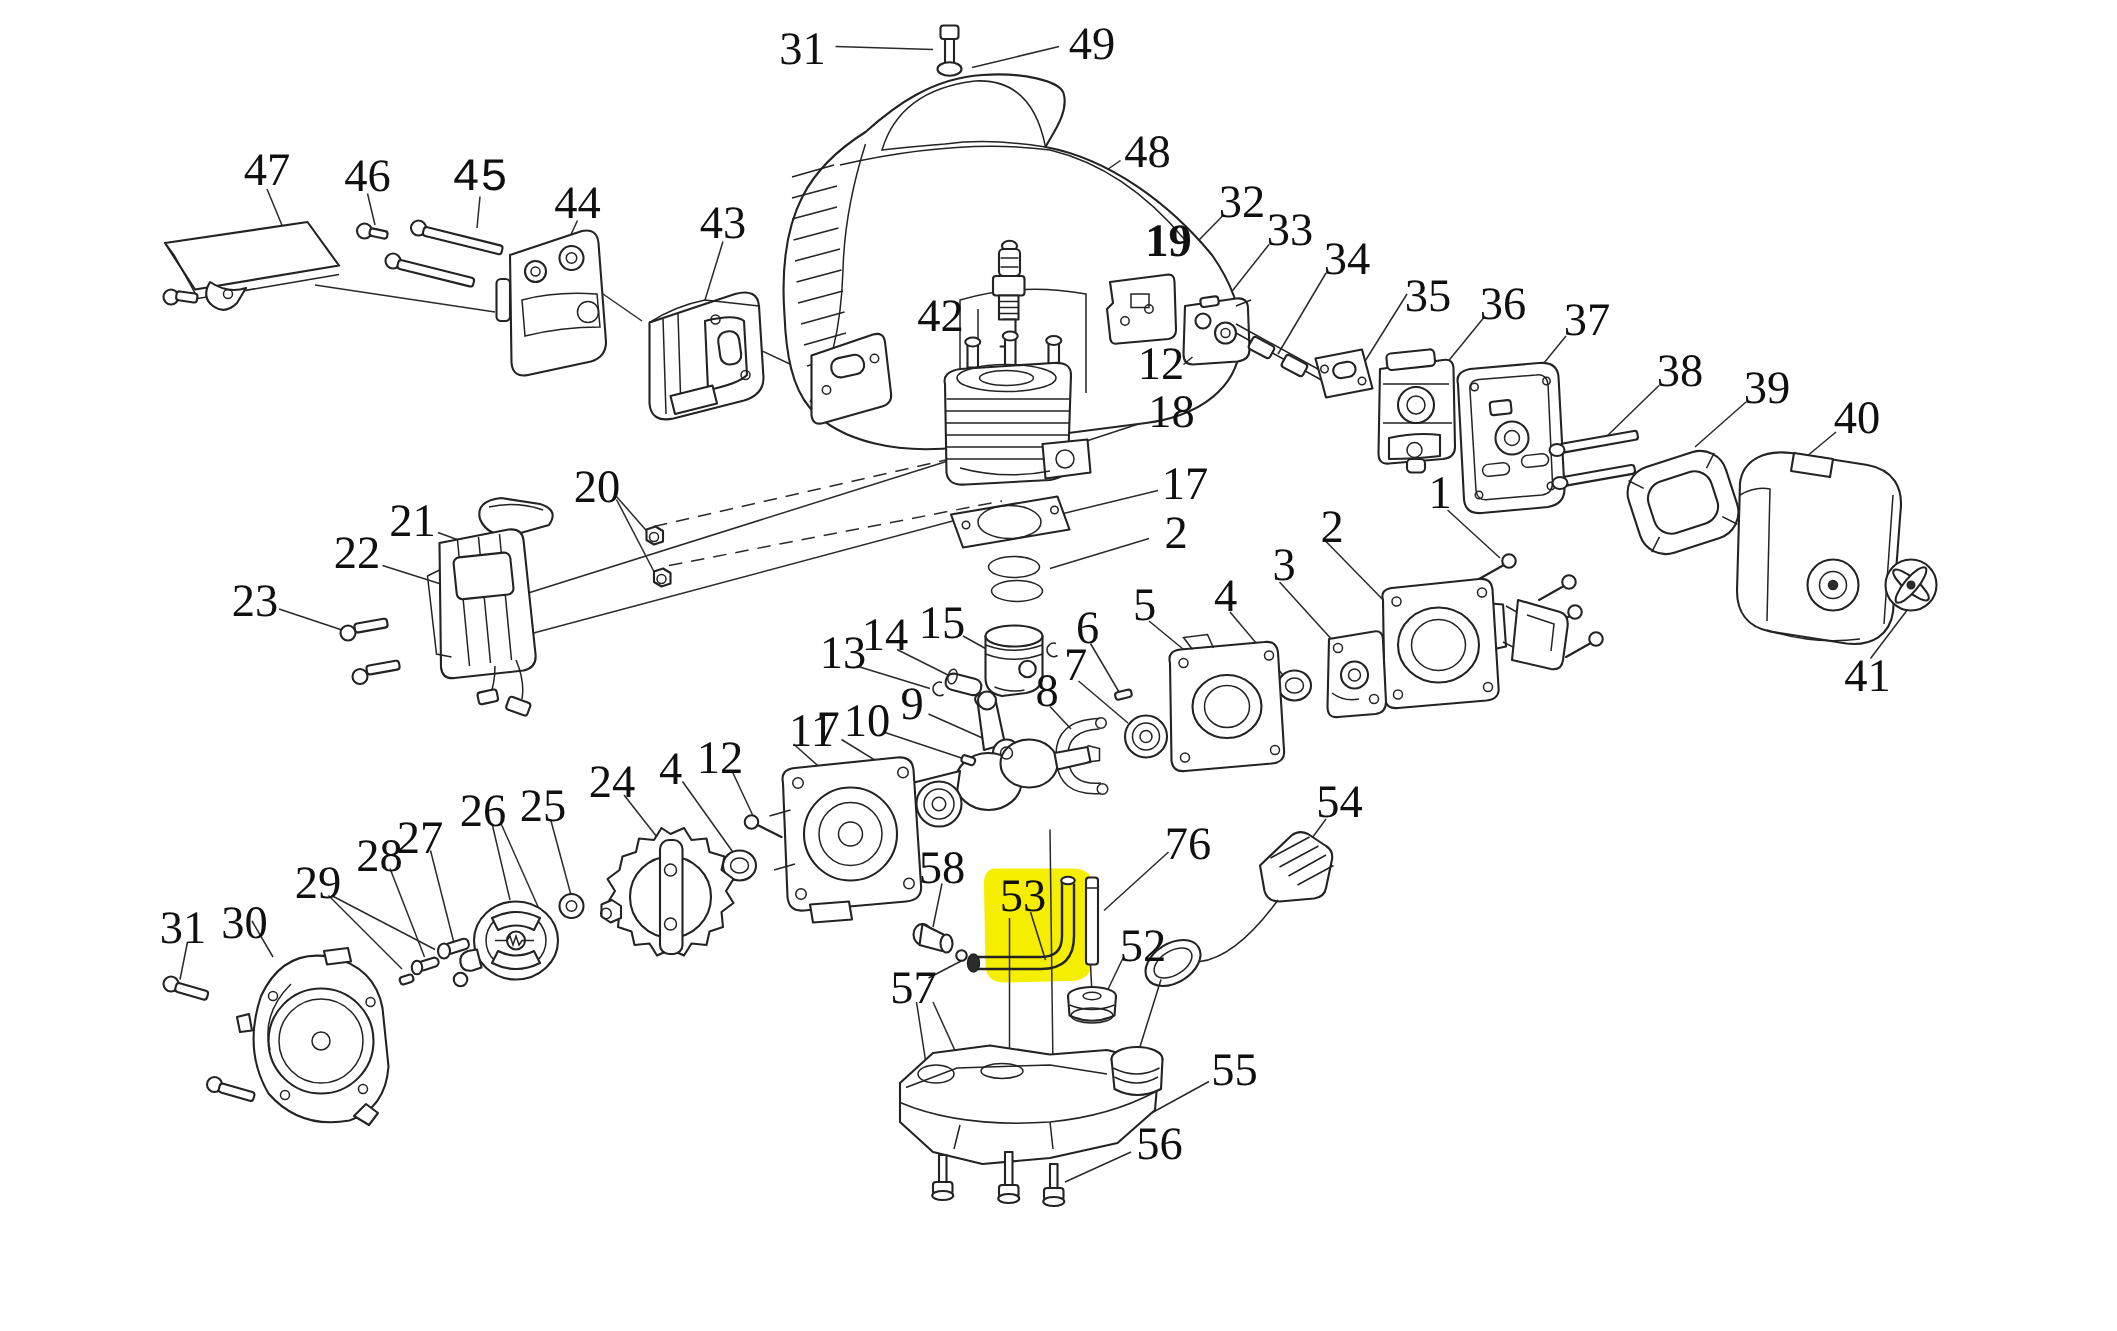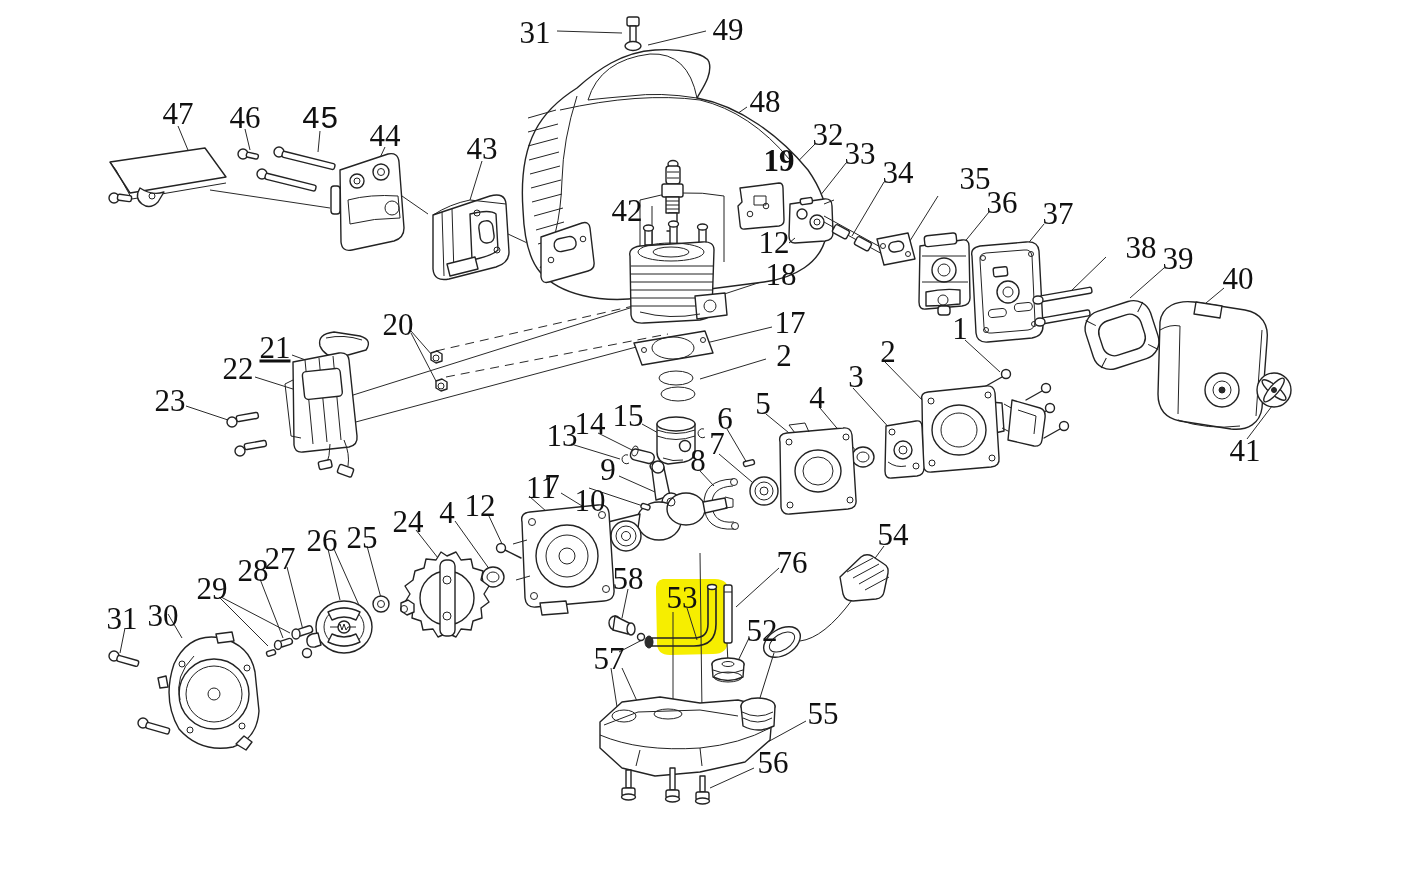--- a/index.html
+++ b/index.html
@@ -548,48 +548,48 @@
       <div class="part-label" style="left: 178px; top: 113px;">47</div>
       <div class="part-label" style="left: 245px; top: 117px;">46</div>
       <div class="part-label" style="left: 320px; top: 119px; font-family: Liberation Mono, monospace;">45</div>
       <div class="part-label" style="left: 385px; top: 135px;">44</div>
       <div class="part-label" style="left: 482px; top: 148px;">43</div>
       <div class="part-label" style="left: 779px; top: 160px; font-weight: bold;">19</div>
       <div class="part-label" style="left: 627px; top: 210px;">42</div>
       <div class="part-label" style="left: 828px; top: 134px;">32</div>
       <div class="part-label" style="left: 860px; top: 153px;">33</div>
       <div class="part-label" style="left: 898px; top: 172px;">34</div>
-      <div class="part-label" style="left: 952px; top: 178px; margin-left: 23px;">35</div>
+      <div class="part-label" style="left: 952px; top: 197px;">35</div>
       <div class="part-label" style="left: 1002px; top: 202px;">36</div>
       <div class="part-label" style="left: 1058px; top: 213px;">37</div>
-      <div class="part-label" style="left: 1120px; top: 247px; margin-left: 21px;">38</div>
+      <div class="part-label" style="left: 1120px; top: 247px;">38</div>
       <div class="part-label" style="left: 1178px; top: 258px;">39</div>
       <div class="part-label" style="left: 1238px; top: 278px;">40</div>
       <div class="part-label" style="left: 1245px; top: 450px;">41</div>
       <div class="part-label" style="left: 960px; top: 328px;">1</div>
       <div class="part-label" style="left: 888px; top: 351px;">2</div>
       <div class="part-label" style="left: 856px; top: 376px;">3</div>
       <div class="part-label" style="left: 817px; top: 397px;">4</div>
       <div class="part-label" style="left: 763px; top: 403px;">5</div>
       <div class="part-label" style="left: 725px; top: 418px;">6</div>
       <div class="part-label" style="left: 717px; top: 443px;">7</div>
       <div class="part-label" style="left: 698px; top: 460px;">8</div>
       <div class="part-label" style="left: 774px; top: 242px;">12</div>
       <div class="part-label" style="left: 781px; top: 274px;">18</div>
       <div class="part-label" style="left: 790px; top: 322px;">17</div>
       <div class="part-label" style="left: 784px; top: 355px;">2</div>
       <div class="part-label" style="left: 398px; top: 324px;">20</div>
-      <div class="part-label" style="left: 275px; top: 347px; text-decoration: underline;">21</div>
+      <div class="part-label" style="left: 275px; top: 347px;">21</div>
       <div class="part-label" style="left: 238px; top: 368px;">22</div>
       <div class="part-label" style="left: 170px; top: 400px;">23</div>
       <div class="part-label" style="left: 562px; top: 435px;">13</div>
       <div class="part-label" style="left: 590px; top: 423px;">14</div>
       <div class="part-label" style="left: 628px; top: 415px;">15</div>
       <div class="part-label" style="left: 608px; top: 469px;">9</div>
-      <div class="part-label" style="left: 590px; top: 480px; margin-top: 20px;">10</div>
+      <div class="part-label" style="left: 578px; top: 480px;">10</div>
       <div class="part-label" style="left: 552px; top: 485px;">7</div>
       <div class="part-label" style="left: 541px; top: 487px;">11</div>
       <div class="part-label" style="left: 480px; top: 505px;">12</div>
       <div class="part-label" style="left: 447px; top: 512px;">4</div>
       <div class="part-label" style="left: 408px; top: 521px;">24</div>
       <div class="part-label" style="left: 362px; top: 537px;">25</div>
       <div class="part-label" style="left: 322px; top: 540px;">26</div>
       <div class="part-label" style="left: 280px; top: 558px;">27</div>
       <div class="part-label" style="left: 253px; top: 570px;">28</div>
       <div class="part-label" style="left: 212px; top: 588px;">29</div>

